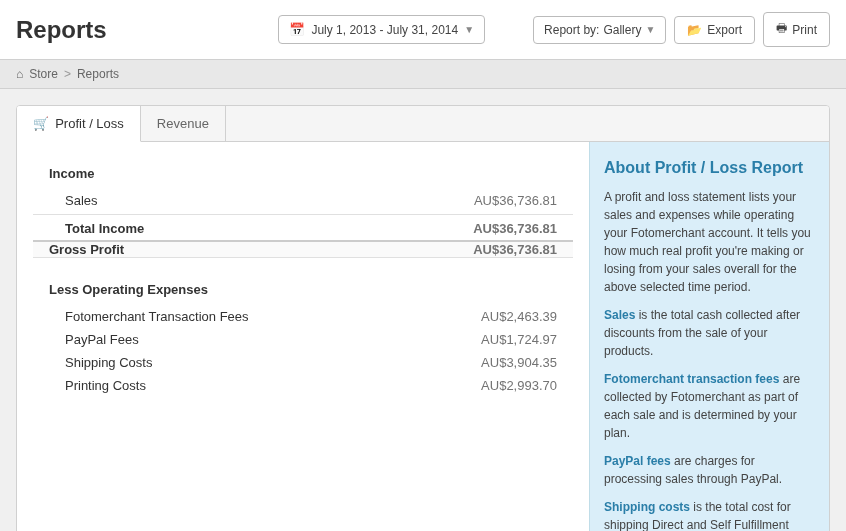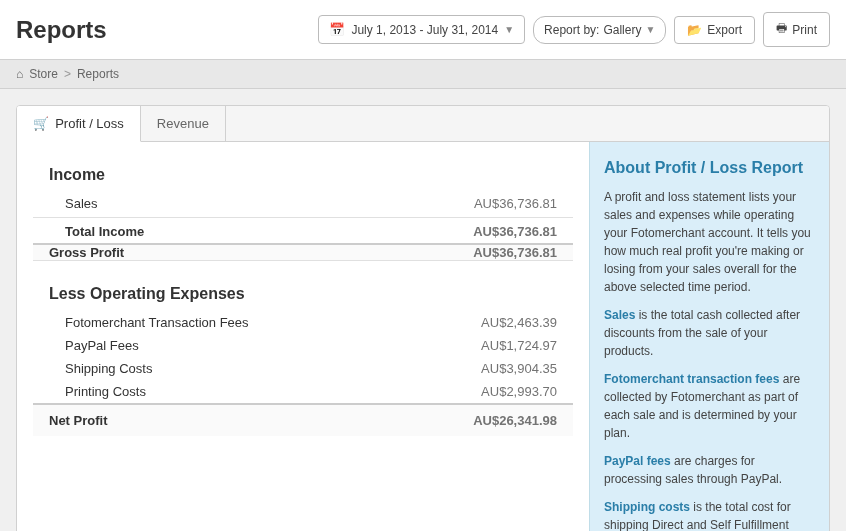--- a/index.html
+++ b/index.html
@@ -5,21 +5,21 @@
     * { box-sizing: border-box; margin: 0; padding: 0; }
     body { font-family: -apple-system, BlinkMacSystemFont, 'Helvetica Neue', Arial, sans-serif; font-size: 13px; background: #f0f0f0; color: #333; width: 846px; min-height: 531px; }
 
     
     .header { background: #fff; border-bottom: 1px solid #d0d0d0; padding: 12px 16px; display: flex; align-items: center; justify-content: space-between; }
     .header-title { font-size: 24px; font-weight: 600; color: #333; }
     .header-controls { display: flex; align-items: center; gap: 8px; }
     .date-picker-btn { background: #fff; border: 1px solid #bbb; border-radius: 4px; padding: 6px 10px; font-size: 12px; color: #444; cursor: pointer; display: flex; align-items: center; gap: 6px; }
     .calendar-icon { color: #888; font-size: 13px; }
     .dropdown-arrow { color: #888; font-size: 10px; }
-    .report-by-btn { background: #fff; border: 1px solid #bbb; border-radius: 12px; padding: 6px 10px; font-size: 12px; color: #444; cursor: pointer; display: flex; align-items: center; gap: 4px; }
+    .report-by-btn { background: #fff; border: 1px solid #bbb; border-radius: 4px; padding: 6px 10px; font-size: 12px; color: #444; cursor: pointer; display: flex; align-items: center; gap: 4px; margin-left: 40px; }
     .export-btn { background: #fff; border: 1px solid #bbb; border-radius: 4px; padding: 6px 12px; font-size: 12px; color: #444; cursor: pointer; display: flex; align-items: center; gap: 5px; }
     .print-btn { background: #fff; border: 1px solid #bbb; border-radius: 4px; padding: 6px 12px; font-size: 12px; color: #444; cursor: pointer; display: flex; align-items: center; gap: 5px; }
 
     
     .breadcrumb { background: #e8e8e8; border-bottom: 1px solid #d0d0d0; padding: 7px 16px; display: flex; align-items: center; gap: 6px; font-size: 12px; color: #666; }
     .breadcrumb a { color: #666; text-decoration: none; }
     .breadcrumb-sep { color: #999; }
     .home-icon { font-size: 12px; }
 
     
@@ -31,21 +31,21 @@
     .tab { padding: 10px 16px; font-size: 13px; cursor: pointer; border-right: 1px solid #d0d0d0; display: flex; align-items: center; gap: 6px; }
     .tab.active { background: #fff; border-bottom: 1px solid #fff; margin-bottom: -1px; font-weight: 500; color: #333; }
     .tab.inactive { color: #666; }
 
     
     .content { display: flex; gap: 0; }
     .report-table { flex: 1; padding: 16px; }
     .sidebar-info { width: 240px; background: #daeef9; border-left: 1px solid #c0dde8; padding: 14px; font-size: 12px; line-height: 1.5; color: #333; }
 
     
-    .section-header { font-weight: 600; font-size: 16px; color: #333; margin-top: 0; margin-bottom: 6px; }
+    .section-header { font-weight: 600; font-size: 13px; color: #333; margin-top: 0; margin-bottom: 6px; }
     .table-row { display: flex; justify-content: space-between; align-items: center; padding: 4px 16px; }
     .table-row.indent { padding-left: 32px; }
     .table-row.total-row { font-weight: 700; border-top: 1px solid #e0e0e0; padding-top: 6px; margin-top: 2px; }
     .table-row.gross-profit { font-weight: 700; border-top: 2px solid #ccc; border-bottom: 1px solid #e0e0e0; padding: 0 16px; background: #fafafa; }
     .table-row.net-profit { font-weight: 700; border-top: 2px solid #ccc; padding: 8px 16px; background: #fafafa; }
     .section-divider { height: 16px; }
     .row-label { color: #333; }
     .row-value { color: #737373; font-variant-numeric: tabular-nums; }
     .section-header-row { padding: 8px 16px; }
 
@@ -141,24 +141,20 @@
         <div class="table-row indent">
           <span class="row-label">Shipping Costs</span>
           <span class="row-value">AU$3,904.35</span>
         </div>
         <div class="table-row indent">
           <span class="row-label">Printing Costs</span>
           <span class="row-value">AU$2,993.70</span>
         </div>
 
 
-        <div class="table-row net-profit">
-          <span class="row-label">Net Profit</span>
-          <span class="row-value">AU$26,341.98</span>
-        </div>
 
       </div>
 
       <div class="sidebar-info">
         <h3>About Profit / Loss Report</h3>
         <p>A profit and loss statement lists your sales and expenses while operating your Fotomerchant account. It tells you how much real profit you're making or losing from your sales overall for the above selected time period.</p>
         <p>
           <strong>Sales</strong><span> is the total cash collected after discounts from the sale of your products.</span>
         </p>
         <p>

